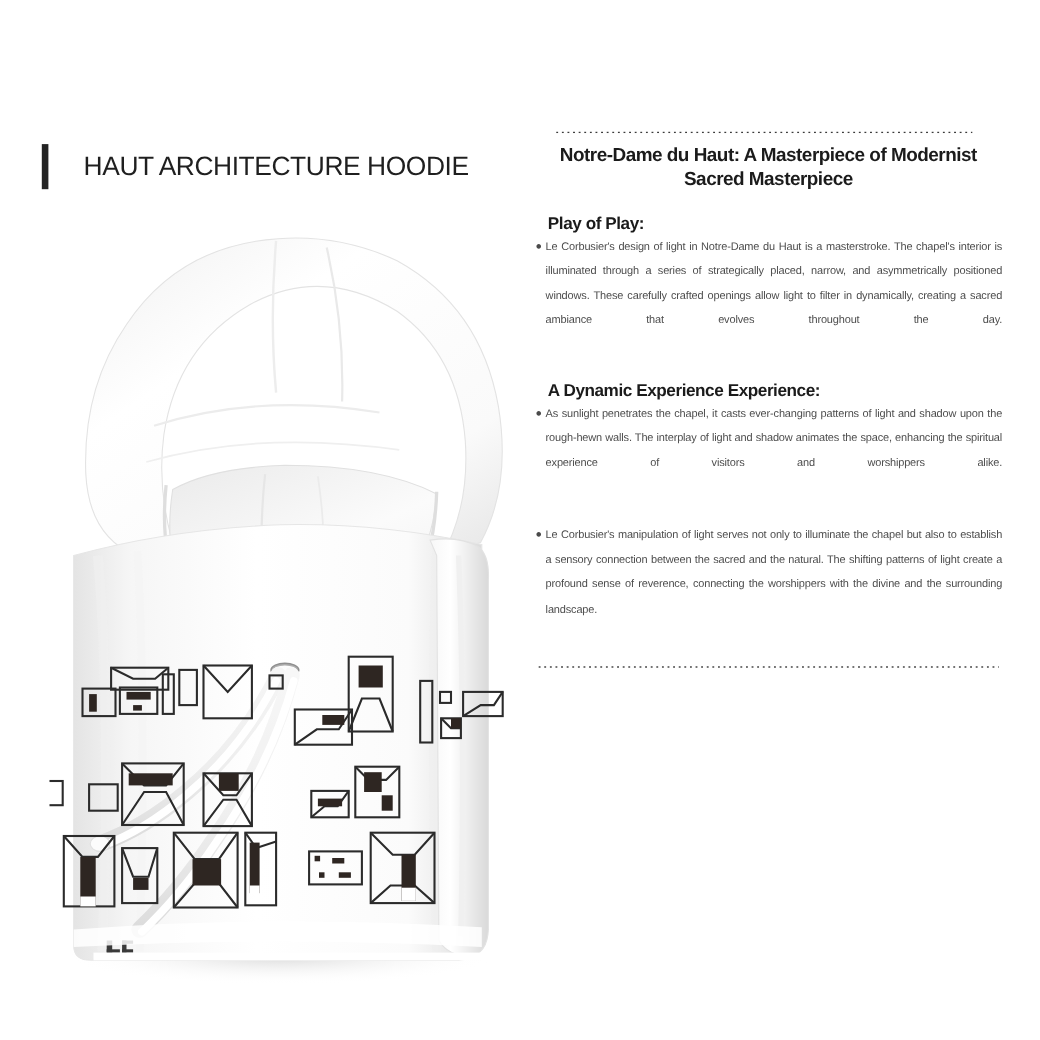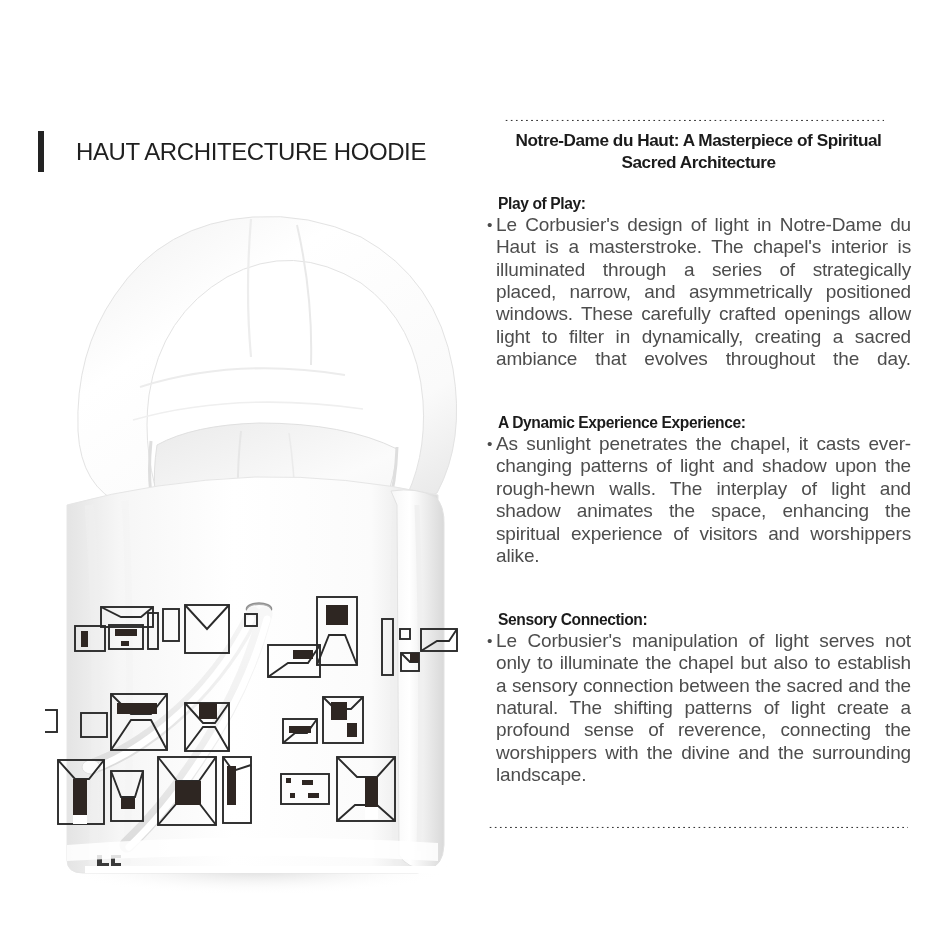--- a/index.html
+++ b/index.html
@@ -94,21 +94,21 @@
     flex: 0 0 auto;
     width: 10px;
     font-size: 15.5px;
     line-height: 22.4px;
     color: #4a4a4a;
     text-align: left;
     padding-left: 1px;
   }
   .bullet-text {
     flex: 1 1 auto;
-    font-size: 19px;
+    font-size: 10px;
     line-height: 22.4px;
     letter-spacing: -0.15px;
     color: #4d4d4d;
     text-align: justify;
     text-justify: inter-word;
     hyphens: none;
   }
   .bullet-text::after {
     content: "";
     display: inline-block;
@@ -312,40 +312,39 @@
 
         <path d="M22,640 Q200,626 393,638 L393,656 Q200,646 22,656 Z" fill="#ffffff" opacity="0.85"></path>
       </svg>
     </div>
   </div>
 
   <div id="right-col">
 
     <div id="rule-top" class="dotted-rule"></div>
 
-    <div id="panel-heading">Notre-Dame du Haut: A Masterpiece of Spiritual Sacred Architecture</div>
+    <div id="panel-heading">Notre-Dame du Haut: A Masterpiece of Modernist Sacred Masterpiece</div>
 
     <div class="section">
       <div class="section-title">Play of Play:</div>
       <div class="bullet-row">
         <span class="bullet-dot">•</span>
         <span class="bullet-text">Le Corbusier's design of light in Notre-Dame du Haut is a masterstroke. The chapel's interior is illuminated through a series of strategically placed, narrow, and asymmetrically positioned windows. These carefully crafted openings allow light to filter in dynamically, creating a sacred ambiance that evolves throughout the day.</span>
       </div>
     </div>
 
     <div class="section">
       <div class="section-title">A Dynamic Experience Experience:</div>
       <div class="bullet-row">
         <span class="bullet-dot">•</span>
         <span class="bullet-text">As sunlight penetrates the chapel, it casts ever-changing patterns of light and shadow upon the rough-hewn walls. The interplay of light and shadow animates the space, enhancing the spiritual experience of visitors and worshippers alike.</span>
       </div>
     </div>
 
     <div class="section">
-      <div class="section-title">Sensory Connection:</div>
       <div class="bullet-row">
         <span class="bullet-dot">•</span>
         <span class="bullet-text">Le Corbusier's manipulation of light serves not only to illuminate the chapel but also to establish a sensory connection between the sacred and the natural. The shifting patterns of light create a profound sense of reverence, connecting the worshippers with the divine and the surrounding landscape.</span>
       </div>
     </div>
 
     <div id="rule-bottom" class="dotted-rule"></div>
   </div>
 
 </div>

